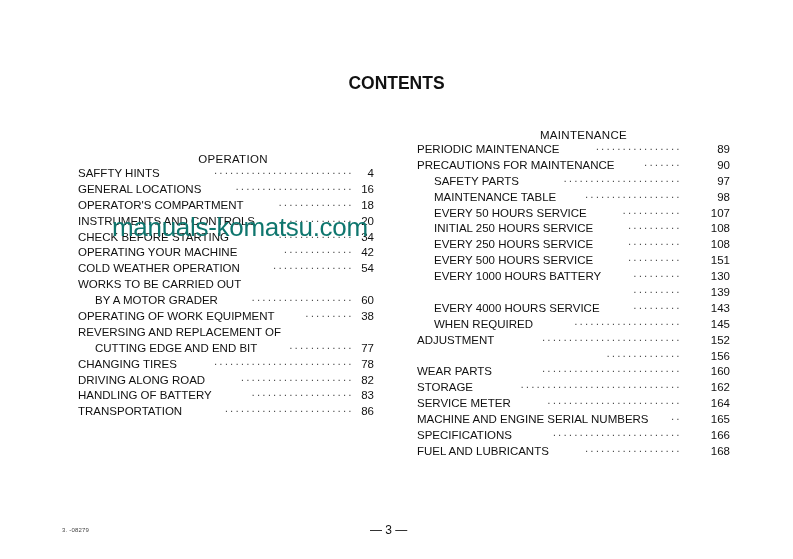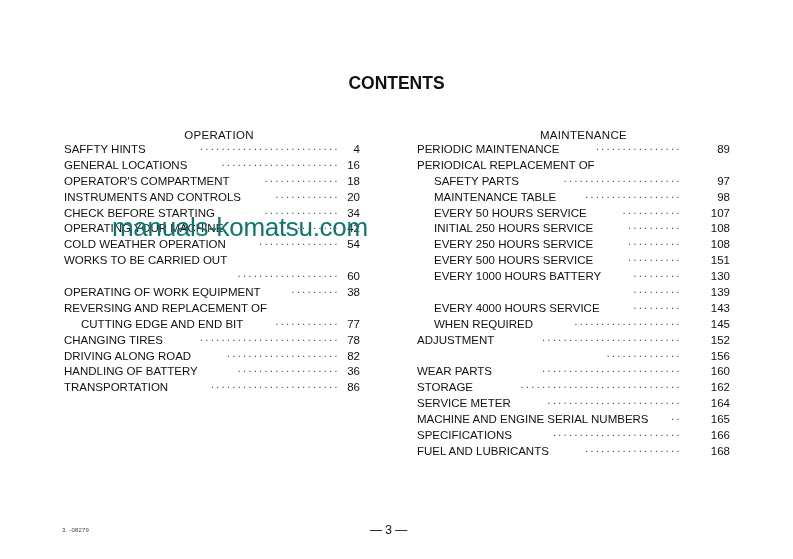--- a/index.html
+++ b/index.html
@@ -24,21 +24,21 @@
       font-family: "Liberation Sans", sans-serif;
       font-weight: bold;
       font-size: 19px;
       letter-spacing: 0px;
       transform: scaleX(0.92);
     }
     .col {
       position: absolute;
       top: 128px;
     }
-    .col-left { left: 64px; width: 296px; }
+    .col-left { left: 78px; width: 296px; margin-top: 24px; }
     .col-right { left: 417px; width: 313px; }
     .section-head {
       text-align: center;
       font-size: 11.5px;
       height: 14px;
       line-height: 14px;
       letter-spacing: 0.3px;
     }
     .col-left .section-head { padding-left: 14px; }
     .col-right .section-head { padding-left: 20px; }
@@ -137,20 +137,21 @@
         <span class="label">COLD WEATHER OPERATION</span>
         <span class="dots">...............</span>
         <span class="page">54</span>
       </div>
       <div class="row">
         <span class="label">WORKS TO BE CARRIED OUT</span>
         <span class="dots"></span>
         <span class="page"></span>
       </div>
       <div class="row indent">
+        <span class="label">BY A MOTOR GRADER</span>
         <span class="dots">...................</span>
         <span class="page">60</span>
       </div>
       <div class="row">
         <span class="label">OPERATING OF WORK EQUIPMENT</span>
         <span class="dots">.........</span>
         <span class="page">38</span>
       </div>
       <div class="row">
         <span class="label">REVERSING AND REPLACEMENT OF</span>
@@ -168,42 +169,42 @@
         <span class="page">78</span>
       </div>
       <div class="row">
         <span class="label">DRIVING ALONG ROAD</span>
         <span class="dots">.....................</span>
         <span class="page">82</span>
       </div>
       <div class="row">
         <span class="label">HANDLING OF BATTERY</span>
         <span class="dots">...................</span>
-        <span class="page">36</span>
+        <span class="page">83</span>
       </div>
       <div class="row">
         <span class="label">TRANSPORTATION</span>
         <span class="dots">........................</span>
         <span class="page">86</span>
       </div>
     </div>
 </div>
 
 <div class="col col-right">
   <div class="section-head">MAINTENANCE</div>
   <div id="mt-list">
       <div class="row">
         <span class="label">PERIODIC MAINTENANCE</span>
         <span class="dots">................</span>
         <span class="page">89</span>
       </div>
       <div class="row">
-        <span class="label">PERIODICAL REPLACEMENT OF</span>
-        <span class="dots"></span>
-        <span class="page"></span>
+        <span class="label">PRECAUTIONS FOR MAINTENANCE</span>
+        <span class="dots">.......</span>
+        <span class="page">90</span>
       </div>
       <div class="row indent">
         <span class="label">SAFETY PARTS</span>
         <span class="dots">......................</span>
         <span class="page">97</span>
       </div>
       <div class="row indent">
         <span class="label">MAINTENANCE TABLE</span>
         <span class="dots">..................</span>
         <span class="page">98</span>

